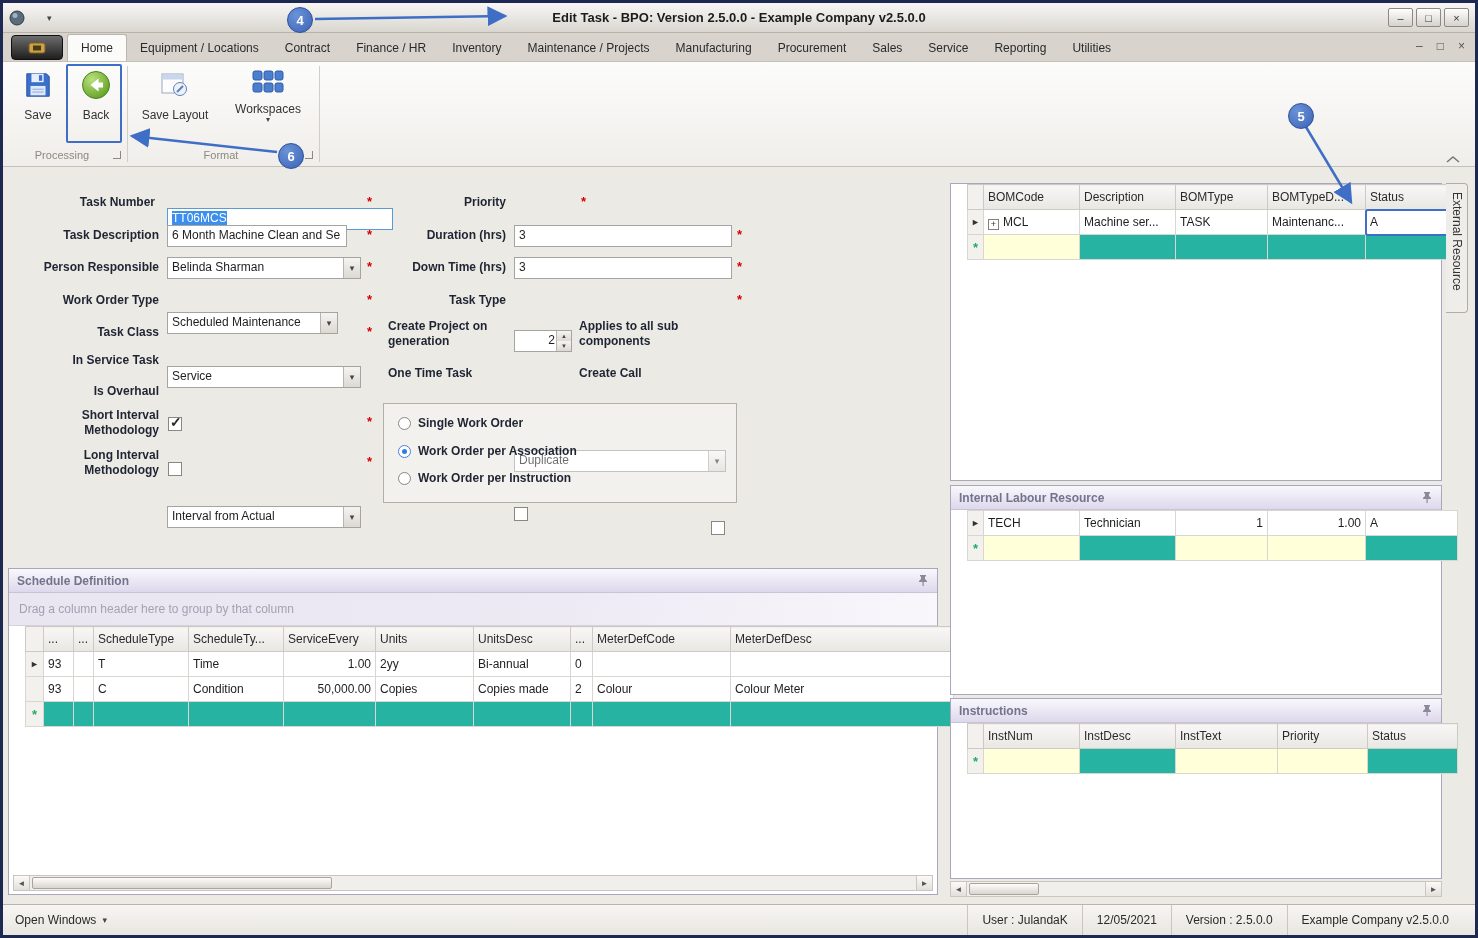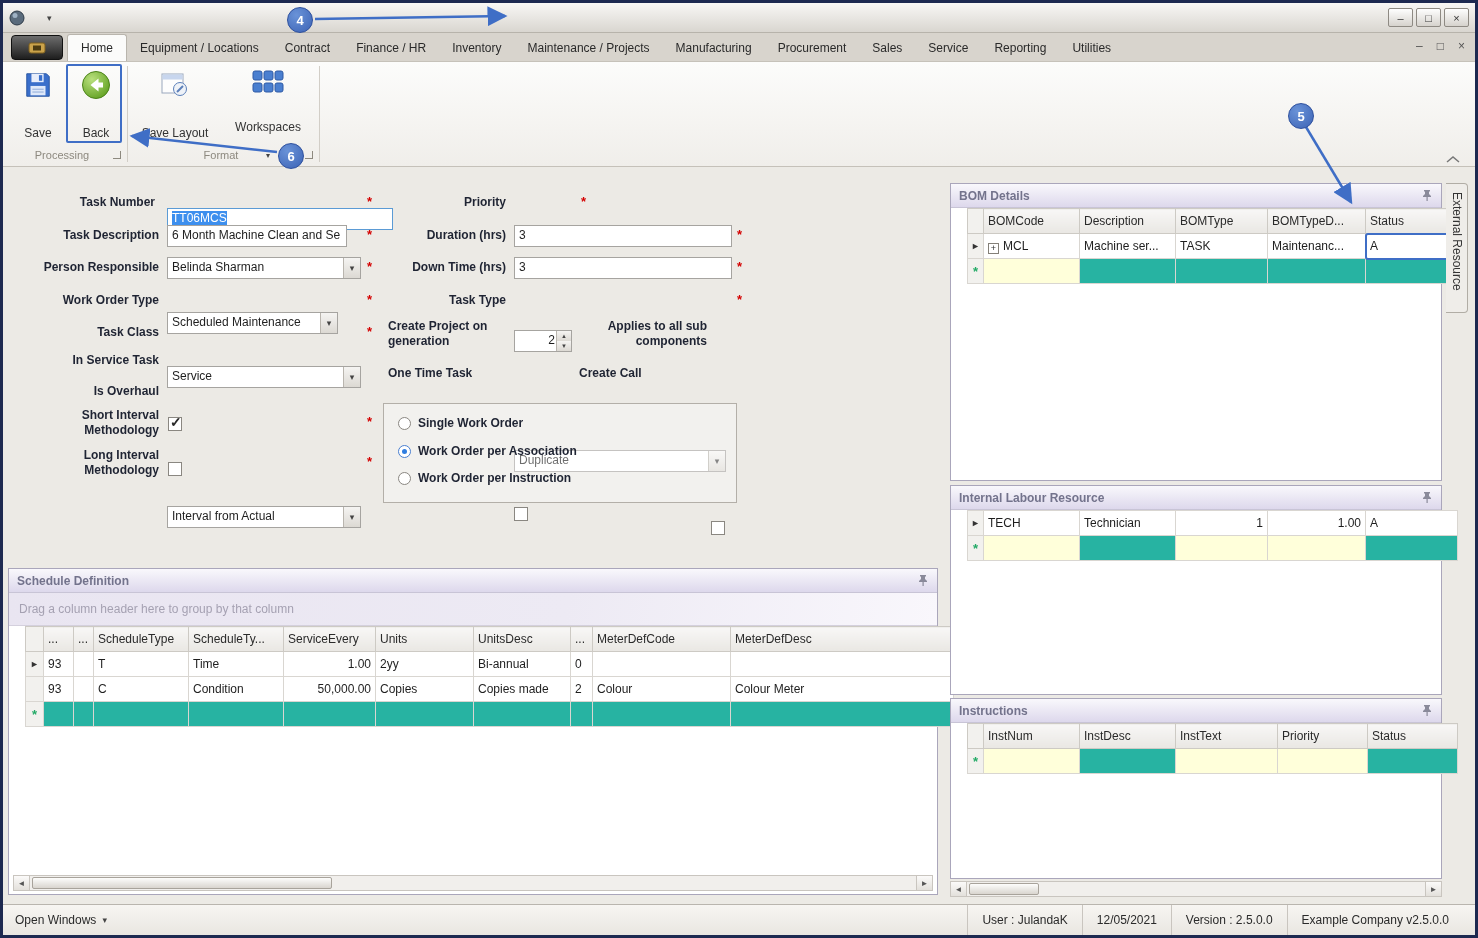--- a/index.html
+++ b/index.html
@@ -15,21 +15,21 @@
 
   
   .ribbon-tabs { position:absolute; top:30px; left:0; right:0; height:29px; background:#d8d4cd; border-bottom:1px solid #c6c2ba; display:flex; align-items:flex-end; padding:0 4px; }
   .app-btn { width:52px; height:25px; margin:0 4px 1px 4px; border-radius:4px; background:linear-gradient(#6d6d6d,#1e1e1e); border:1px solid #111; display:flex; align-items:center; justify-content:center; }
   .rtab { padding:6px 13px 6px 13px; font-size:12px; color:#2a2a2a; white-space:nowrap; }
   .rtab.active { background:#fbfbfa; border:1px solid #b9b5ad; border-bottom:none; border-radius:3px 3px 0 0; }
   .ribbon-win-ctl { position:absolute; right:10px; top:6px; display:flex; gap:14px; font-size:12px; color:#555; }
 
   
   .ribbon-body { position:absolute; top:59px; left:0; right:0; height:105px; background:linear-gradient(#fcfcfb,#f0eeea); border-bottom:1px solid #c5c1b9; }
-  .rbtn { position:absolute; top:8px; display:flex; flex-direction:column; align-items:center; gap:23px; font-size:12px; color:#333; }
+  .rbtn { position:absolute; top:8px; display:flex; flex-direction:column; align-items:center; gap:5px; font-size:12px; color:#333; }
   .rgroup-cap { position:absolute; top:87px; font-size:11px; color:#8d897f; text-align:center; }
   .rgroup-div { position:absolute; top:4px; height:96px; width:1px; background:#d2cec7; }
   .launcher { position:absolute; top:89px; width:8px; height:8px; border-right:1px solid #8d897f; border-bottom:1px solid #8d897f; }
   .anno-box { position:absolute; border:2px solid #3f6ec6; border-radius:2px; z-index:40; pointer-events:none; }
 
   
   .main { position:absolute; top:164px; left:0; right:0; height:737px; background:#eceae5; }
   .abs { position:absolute; }
   .flabel { font-weight:bold; font-size:12px; color:#1f2433; text-align:right; line-height:15px; }
   .star { color:#d40000; font-weight:bold; font-size:13px; }
@@ -92,20 +92,21 @@
 <div class="window">
 
   <div class="titlebar">
     <span style="display:flex;">
       <svg width="16" height="16">
           <circle cx="8" cy="8" r="7" fill="#5a6b7c" stroke="#2e3b48"></circle>
           <circle cx="6" cy="5.5" r="2.5" fill="#9fb2c4"></circle>
         </svg>
     </span>
     <span class="qat-caret">▾</span>
+    <div class="title-text">Edit Task - BPO: Version 2.5.0.0 - Example Company v2.5.0.0</div>
     <div class="tb-btns">
       <span class="tb-btn">–</span>
       <span class="tb-btn">□</span>
       <span class="tb-btn">×</span>
     </div>
   </div>
 
   <div class="ribbon-tabs">
     <div class="app-btn">
       <svg width="20" height="14">
@@ -257,21 +258,21 @@
     <div class="abs flabel" style="left:383px; top:93px; width:120px;">Down Time (hrs)</div>
     <div class="abs tbox" style="left:511px; top:90px; width:218px;">3</div>
     <span class="abs star" style="left:734px; top:92px;">*</span>
 
     <div class="abs flabel" style="left:383px; top:126px; width:120px;">Task Type</div>
     <div class="abs tbox dd" style="left:511px; top:123px; width:212px;"><span>Duplicate</span><span class="ddbtn">▾</span></div>
     <span class="abs star" style="left:734px; top:125px;">*</span>
 
     <div class="abs flabel" style="left:385px; top:152px; width:122px; text-align:left;">Create Project on generation</div>
     <div class="abs cb" style="left:511px; top:158px;"></div>
-    <div class="abs flabel" style="left:576px; top:152px; width:128px; text-align:right;">Applies to all sub components</div>
+    <div class="abs flabel" style="left:576px; top:152px; width:128px; text-align:left;">Applies to all sub components</div>
     <div class="abs cb" style="left:708px; top:158px;"></div>
 
     <div class="abs flabel" style="left:385px; top:199px; width:122px; text-align:left;">One Time Task</div>
     <div class="abs cb" style="left:511px; top:196px;"></div>
     <div class="abs flabel" style="left:576px; top:199px; width:128px; text-align:left;">Create Call</div>
     <div class="abs cb checked" style="left:708px; top:196px;"></div>
 
     <div class="abs groupbox" style="left:380px; top:236px; width:354px; height:100px;">
       <div class="radio-row abs" style="left:14px; top:12px;">
         <span class="radio"></span>
@@ -370,29 +371,20 @@
       <div class="hscroll" style="left:4px; right:4px; bottom:3px;">
         <span class="sbtn">◄</span>
         <span class="strack">
             <span class="sthumb" style="width:300px;"></span>
           </span>
         <span class="sbtn r">►</span>
       </div>
     </div>
 
     <div class="panel" style="left:947px; top:16px; width:492px; height:298px;">
-      <div class="phead">
-        <span>BOM Details</span>
-        <span class="pin">
-          <svg width="12" height="13" viewBox="0 0 12 13">
-              <path d="M3 1 H9 V2 L8 3 V5 L10 7 V8 H2 V7 L4 5 V3 L3 2 Z" fill="#8a8a9a"></path>
-              <rect x="5.5" y="8" width="1.2" height="4" fill="#8a8a9a"></rect>
-            </svg>
-        </span>
-      </div>
       <table class="grid" style="width:490px;">
         <colgroup>
             <col style="width:16px">
             <col style="width:96px">
             <col style="width:96px">
             <col style="width:92px">
             <col style="width:98px">
             <col style="width:92px">
           </colgroup>
         <tbody>

